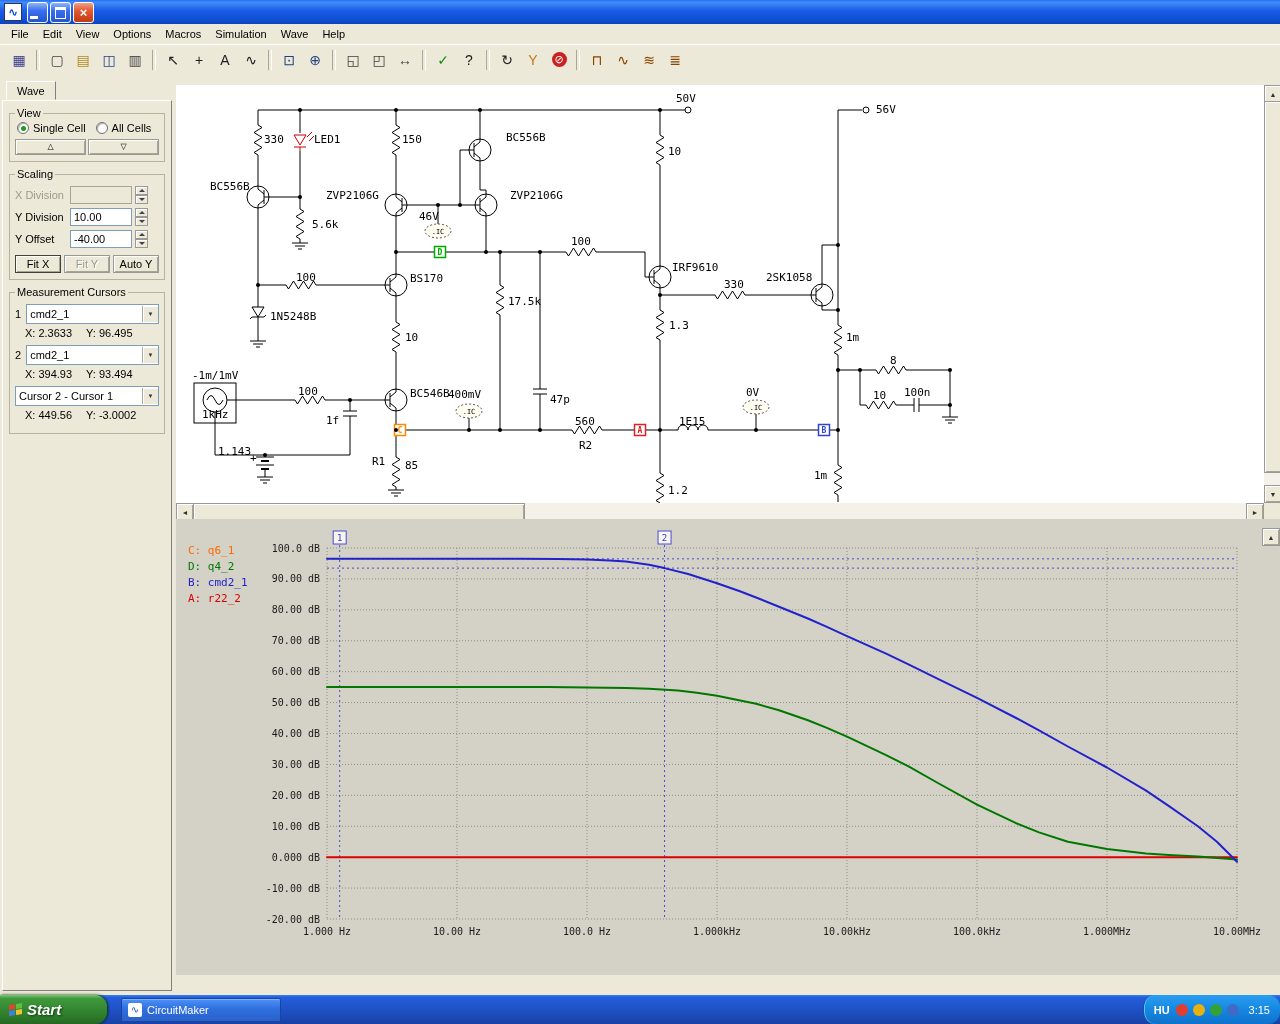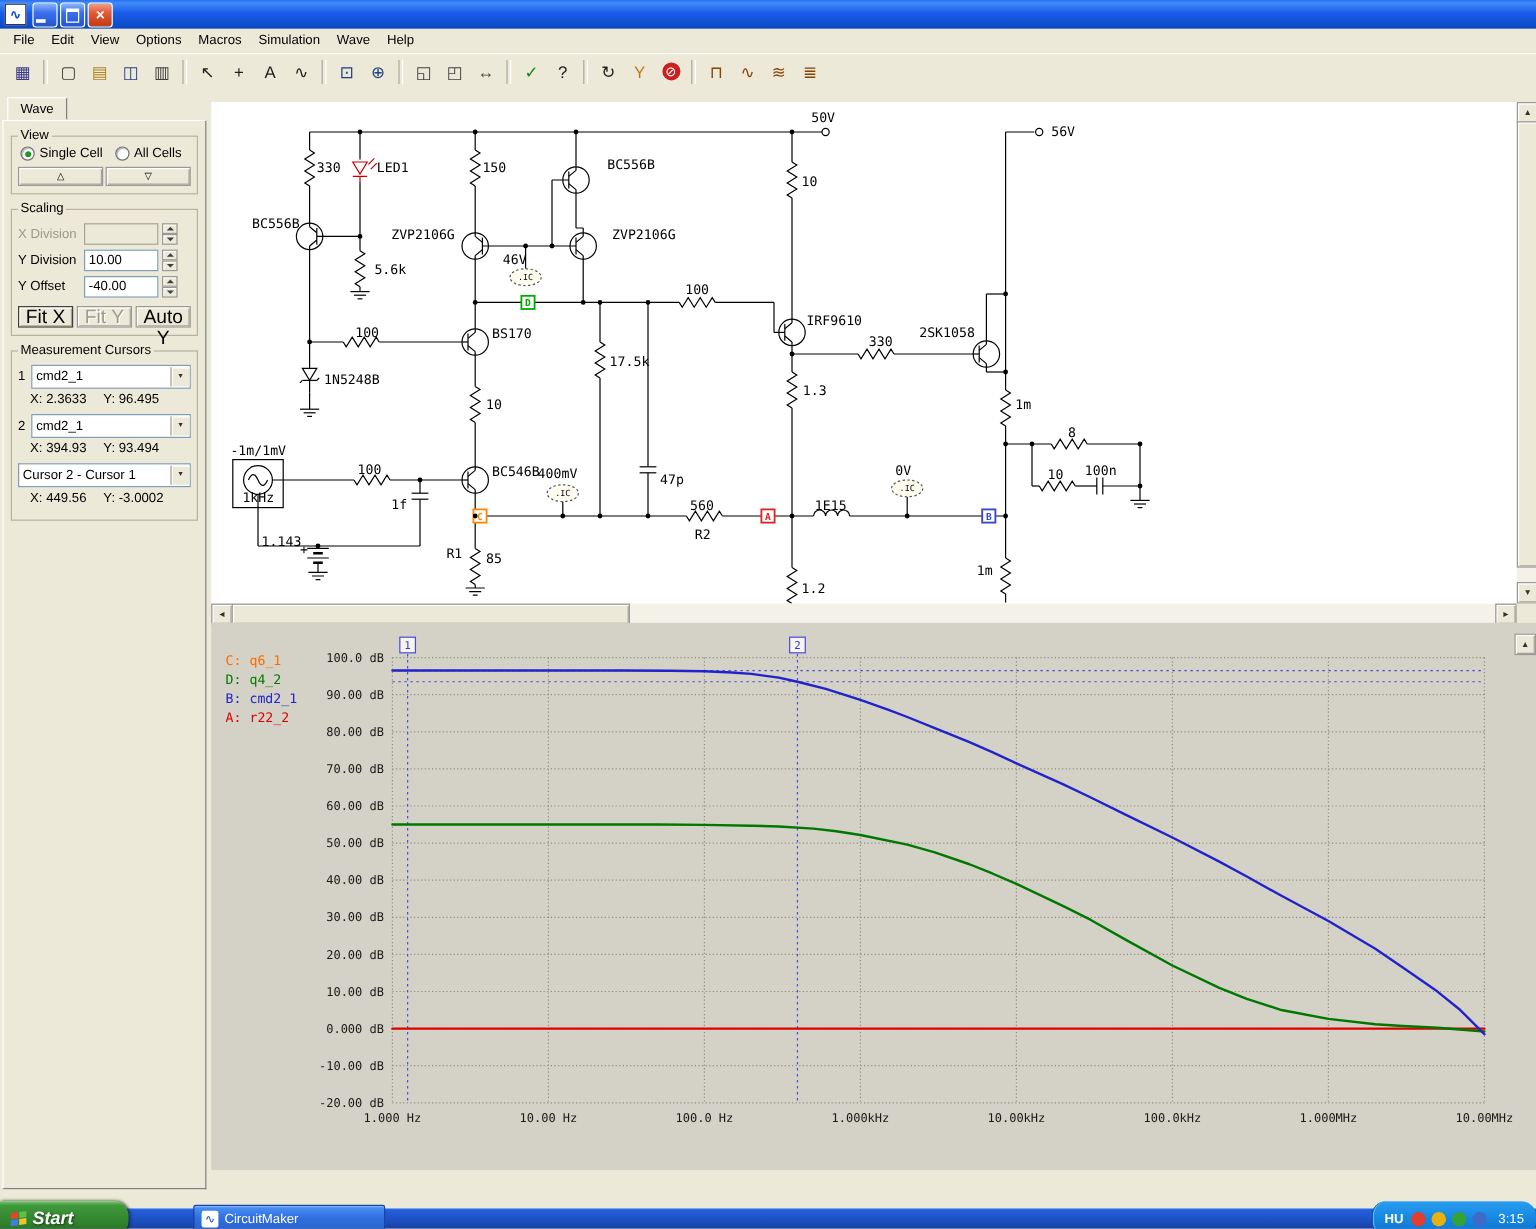--- a/index.html
+++ b/index.html
@@ -51,21 +51,21 @@
   .grp{border:1px solid #b7b3a0;margin:6px 6px 0 6px;padding:2px 5px 6px 5px;}
   .grp legend{font-size:11px;padding:0 2px;}
   .radio-row{display:flex;gap:10px;margin:1px 0 5px 2px;}
   .radio{display:inline-flex;align-items:flex-start;gap:4px;cursor:default;}
   .rb{width:10px;height:10px;border-radius:50%;border:1px solid #707070;background:#fff;
     box-shadow:inset 1px 1px 1px #b0b0b0;position:relative;display:inline-block;}
   .rb.checked::after{content:"";position:absolute;left:2.5px;top:2.5px;width:5px;height:5px;
     border-radius:50%;background:#1c9a1c;}
   .tri-row{display:flex;gap:2px;}
   .xpbtn{background:#ece9d8;border:1px solid #999;box-shadow:inset 1px 1px 0 #fff,inset -1px -1px 0 #a9a596;
-    font-size:16px;font-family:"Liberation Sans",sans-serif;cursor:default;padding:1px 6px;}
+    font-size:11px;font-family:"Liberation Sans",sans-serif;cursor:default;padding:1px 6px;}
   .xpbtn.default{border:1px solid #404040;}
   .xpbtn:disabled,.xpbtn.disabled{color:#9c9a8c;text-shadow:1px 1px 0 #fff;}
   .tri-btn{flex:1;height:16px;font-size:8px;line-height:10px;padding:0;}
   .scale-row{display:flex;align-items:center;margin:4px 0;gap:3px;}
   .scale-row .lbl{width:52px;}
   .lbl.disabled{color:#9c9a8c;}
   .xpinput{width:54px;height:16px;border:1px solid #7f9db9;font-size:11px;padding:0 3px;
     font-family:"Liberation Sans",sans-serif;background:#fff;}
   .xpinput:disabled{background:#ece9d8;border-color:#a9a596;}
   .spin{display:inline-flex;flex-direction:column;width:13px;height:18px;}
@@ -111,23 +111,23 @@
   .tick{font-family:"DejaVu Sans Mono",monospace;font-size:10px;fill:#1a1a1a;}
   .legend-t{font-family:"DejaVu Sans Mono",monospace;font-size:11px;}
   .flag-t{font-family:"DejaVu Sans Mono",monospace;font-size:9px;fill:#3a3ac8;}
 
   
   .schem-label{font-family:"DejaVu Sans Mono",monospace;font-size:11px;fill:#000;}
   .ic-text{font-family:"DejaVu Sans Mono",monospace;font-size:7px;fill:#000;}
   .probe-t{font-family:"DejaVu Sans Mono",monospace;font-size:8px;font-weight:bold;}
 
   
-  .taskbar{position:absolute;left:0;bottom:0;right:0;height:17px;
+  .taskbar{position:absolute;left:0;bottom:0;right:0;height:29px;
     background:linear-gradient(180deg,#3a80f2 0%,#245edb 8%,#1e50c4 55%,#1941a5 100%);
-    display:flex;align-items:center;gap:40px;}
+    display:flex;align-items:center;}
   .start-btn{height:29px;width:98px;border-radius:0 12px 12px 0;
     background:linear-gradient(180deg,#7ec573 0%,#3f9a3c 12%,#2e7d2b 70%,#256823 100%);
     display:flex;align-items:center;gap:5px;padding-left:9px;box-shadow:1px 0 3px #0a2a0a;
     color:#fff;font-size:15px;font-weight:bold;font-style:italic;text-shadow:1px 1px 2px #123a10;}
   .winflag{display:inline-grid;grid-template-columns:6px 6px;grid-gap:1px;transform:skewY(-8deg);}
   .winflag span{width:6px;height:5px;display:block;}
   .task-btn{margin-left:14px;height:22px;width:146px;border-radius:2px;border:1px solid #1a44a0;
     background:linear-gradient(180deg,#4e92f7,#2f6fe0 45%,#2a62c8);display:flex;align-items:center;
     gap:5px;padding:0 6px;color:#fff;box-shadow:inset 0 1px 0 #7ab2ff;}
   .task-ico{width:14px;height:14px;background:#fff;border-radius:2px;color:#1646c8;

